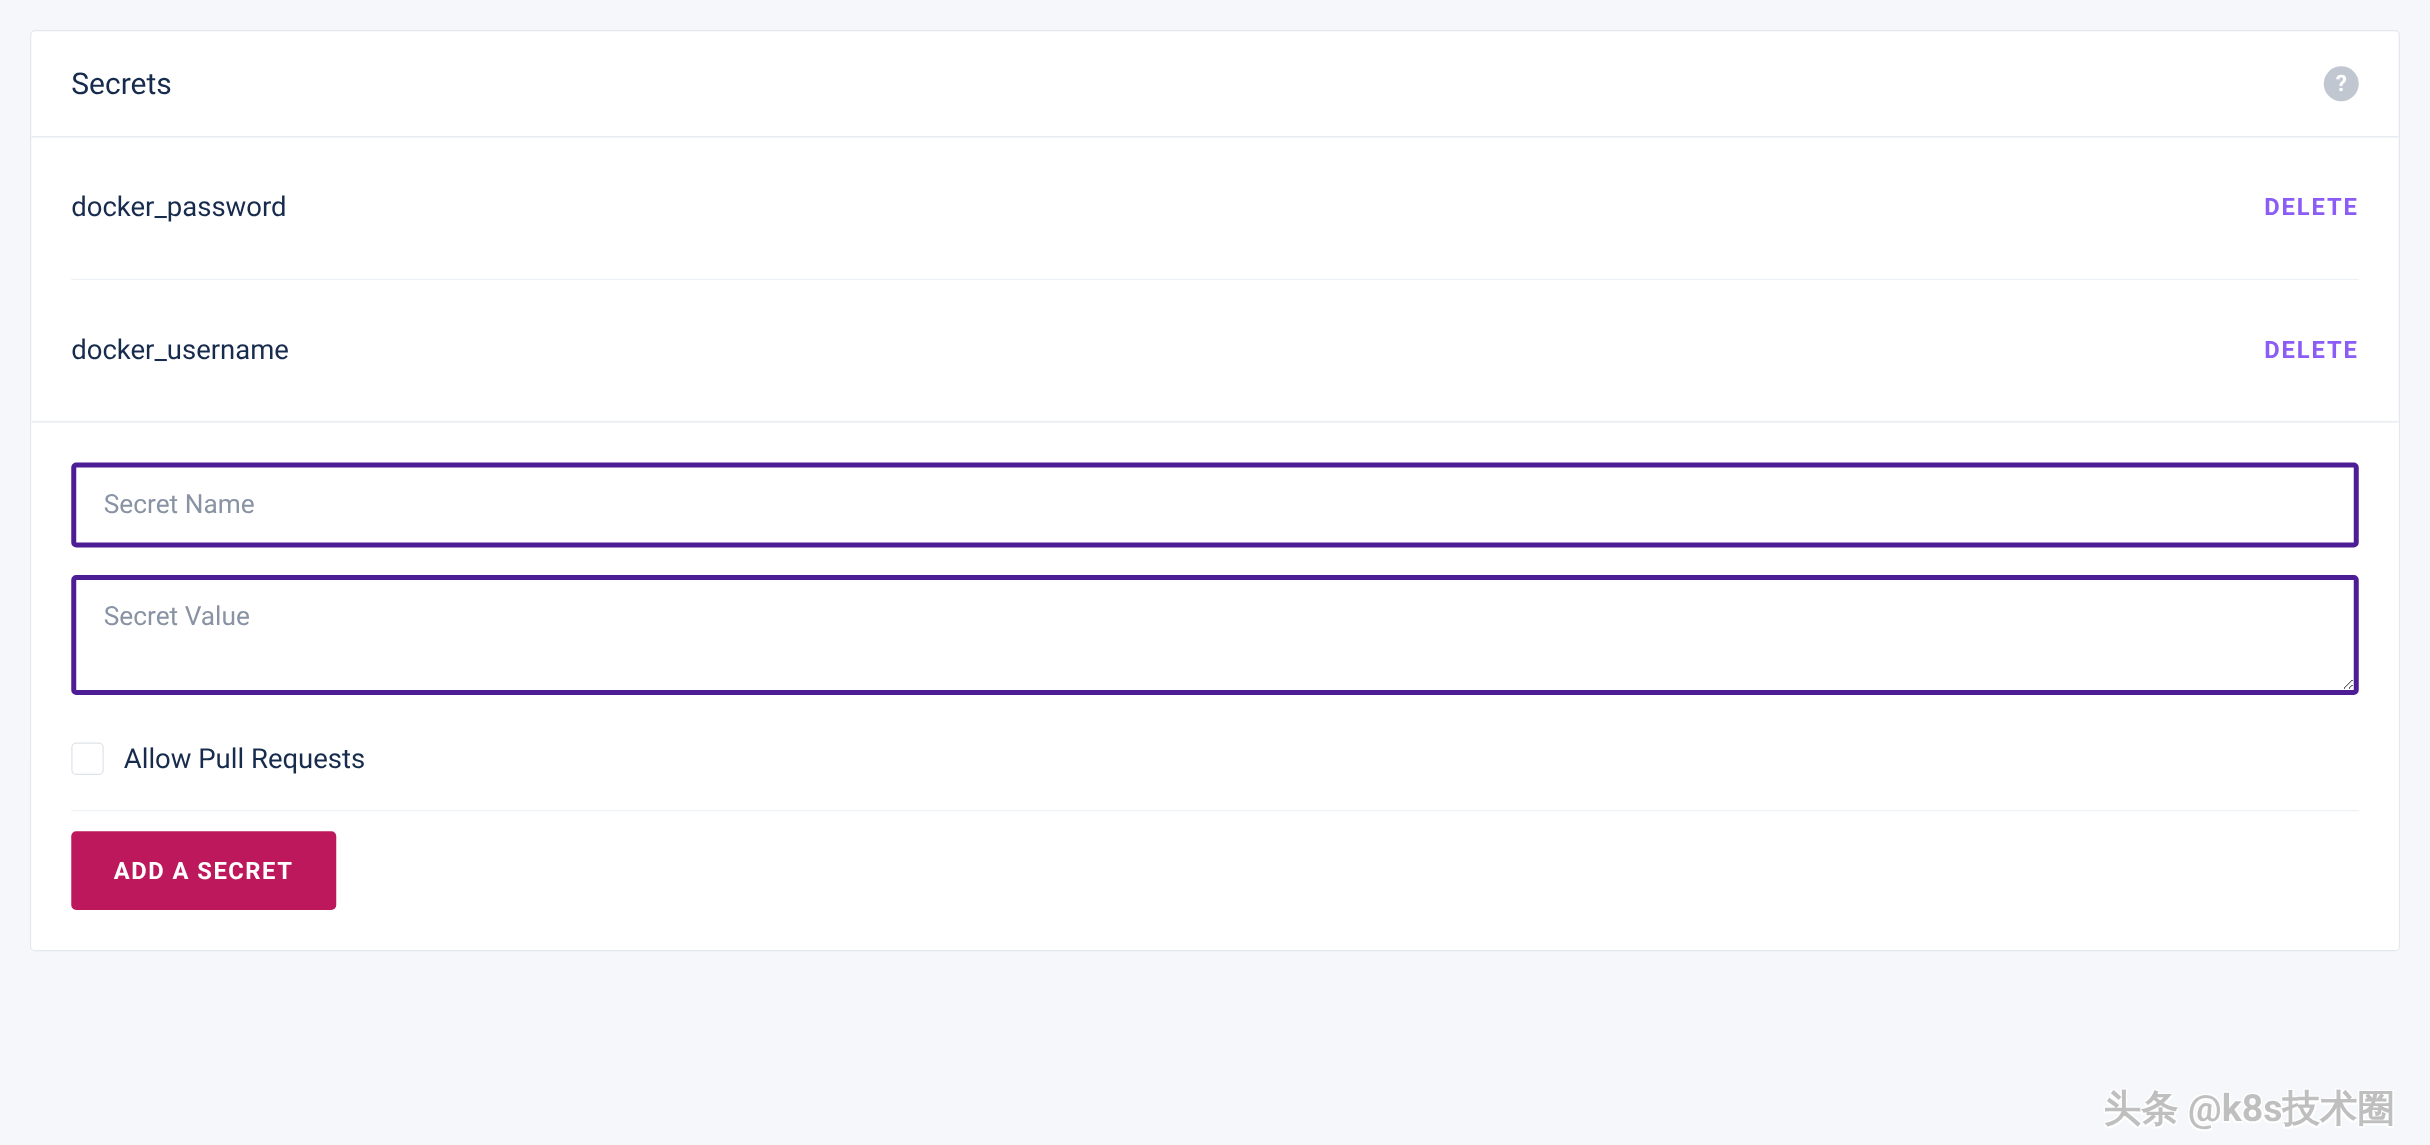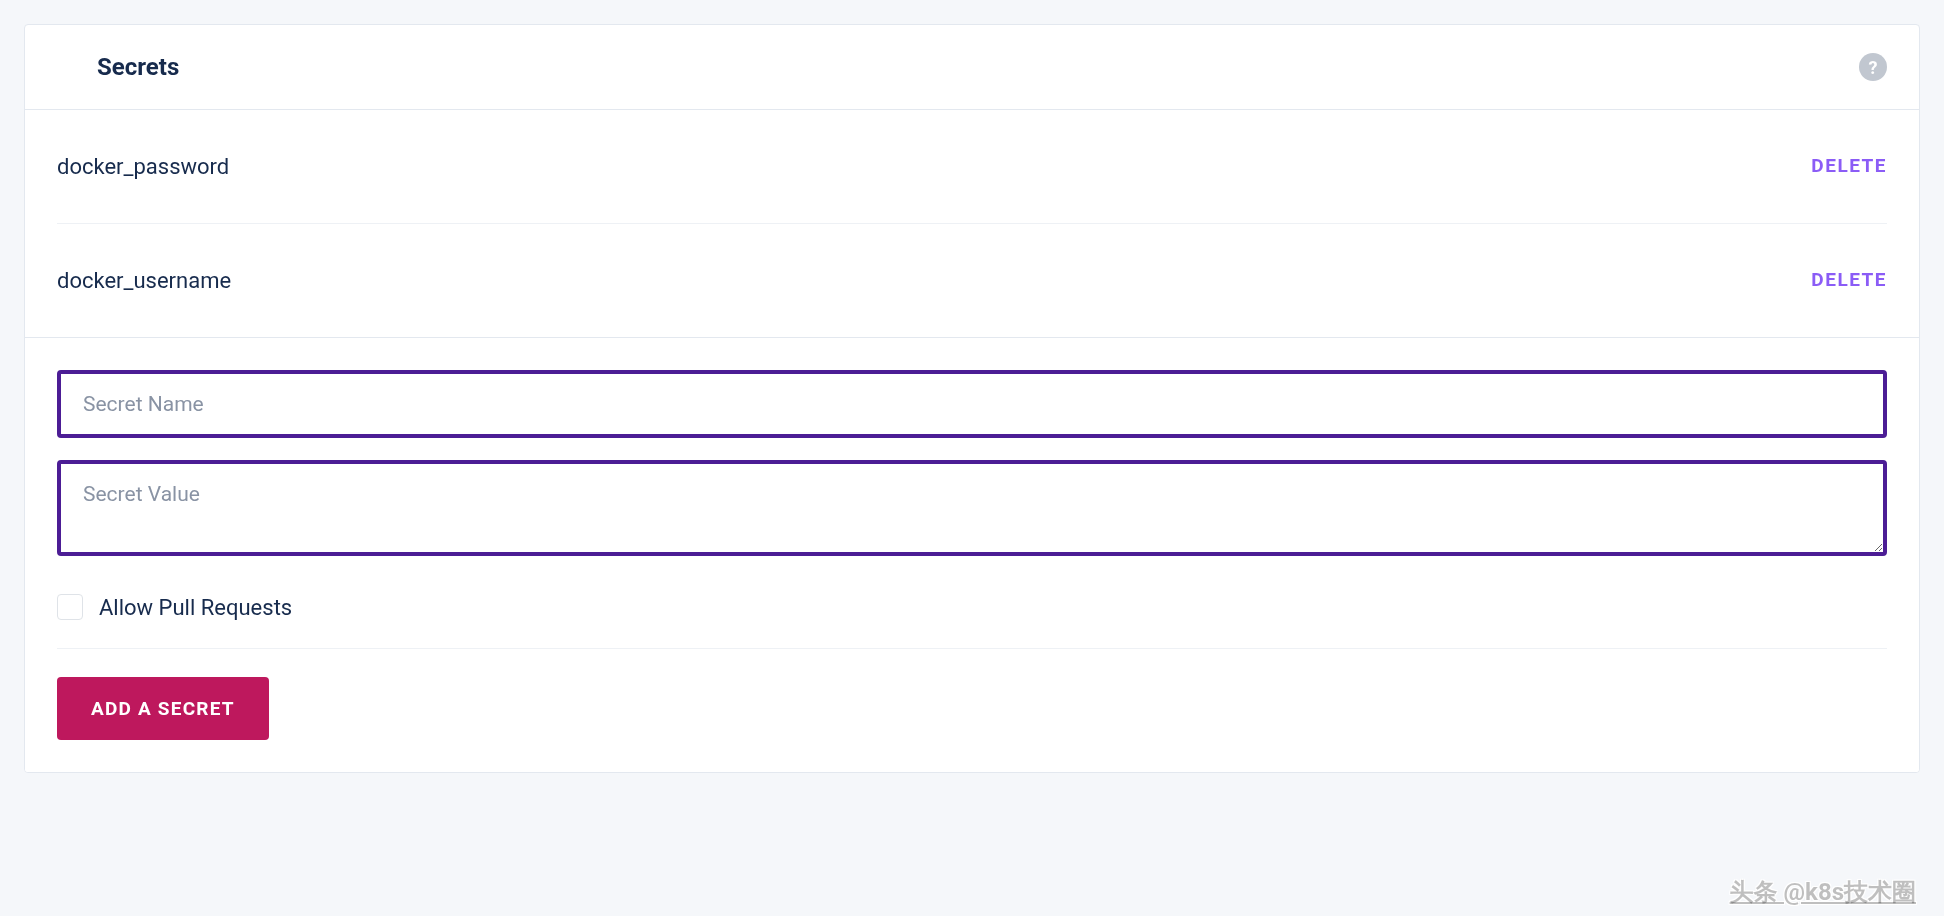--- a/index.html
+++ b/index.html
@@ -21,23 +21,22 @@
     }
     .card-header {
       display: flex;
       align-items: center;
       justify-content: space-between;
       padding: 28px 32px;
       border-bottom: 1px solid #e3e8ef;
     }
     .card-title {
       font-size: 24px;
-      font-weight: 700;
+      font-weight: 400;
       color: #172b4d;
-      margin-left: 40px;
     }
     .help-icon {
       width: 28px;
       height: 28px;
       border-radius: 50%;
       background: #c1c7d0;
       color: #fff;
       display: flex;
       align-items: center;
       justify-content: center;
@@ -94,21 +93,21 @@
     textarea.input-field {
       resize: vertical;
       min-height: 96px;
     }
     .checkbox-row {
       display: flex;
       align-items: center;
       gap: 16px;
       padding: 12px 0 28px 0;
       border-bottom: 1px solid #eef1f5;
-      margin-bottom: 28px;
+      margin-bottom: 16px;
     }
     .checkbox {
       width: 26px;
       height: 26px;
       border: 1px solid #dfe3e8;
       border-radius: 4px;
       cursor: pointer;
       appearance: none;
       background: #fff;
     }
@@ -125,26 +124,25 @@
       font-size: 19px;
       font-weight: 700;
       letter-spacing: 1.2px;
       cursor: pointer;
       font-family: inherit;
     }
     .watermark {
       position: fixed;
       right: 28px;
       bottom: 8px;
-      font-size: 24px;
+      font-size: 30px;
       font-weight: 700;
       color: rgba(0,0,0,0.25);
       text-shadow: 1px 1px 0 #fff, -1px -1px 0 #fff, 1px -1px 0 #fff, -1px 1px 0 #fff;
       pointer-events: none;
-      text-decoration: underline;
     }
   </style>
 </head>
 <body>
 
 <div class="card">
   <div class="card-header">
     <h2 class="card-title">Secrets</h2>
     <div class="help-icon">?</div>
   </div>

